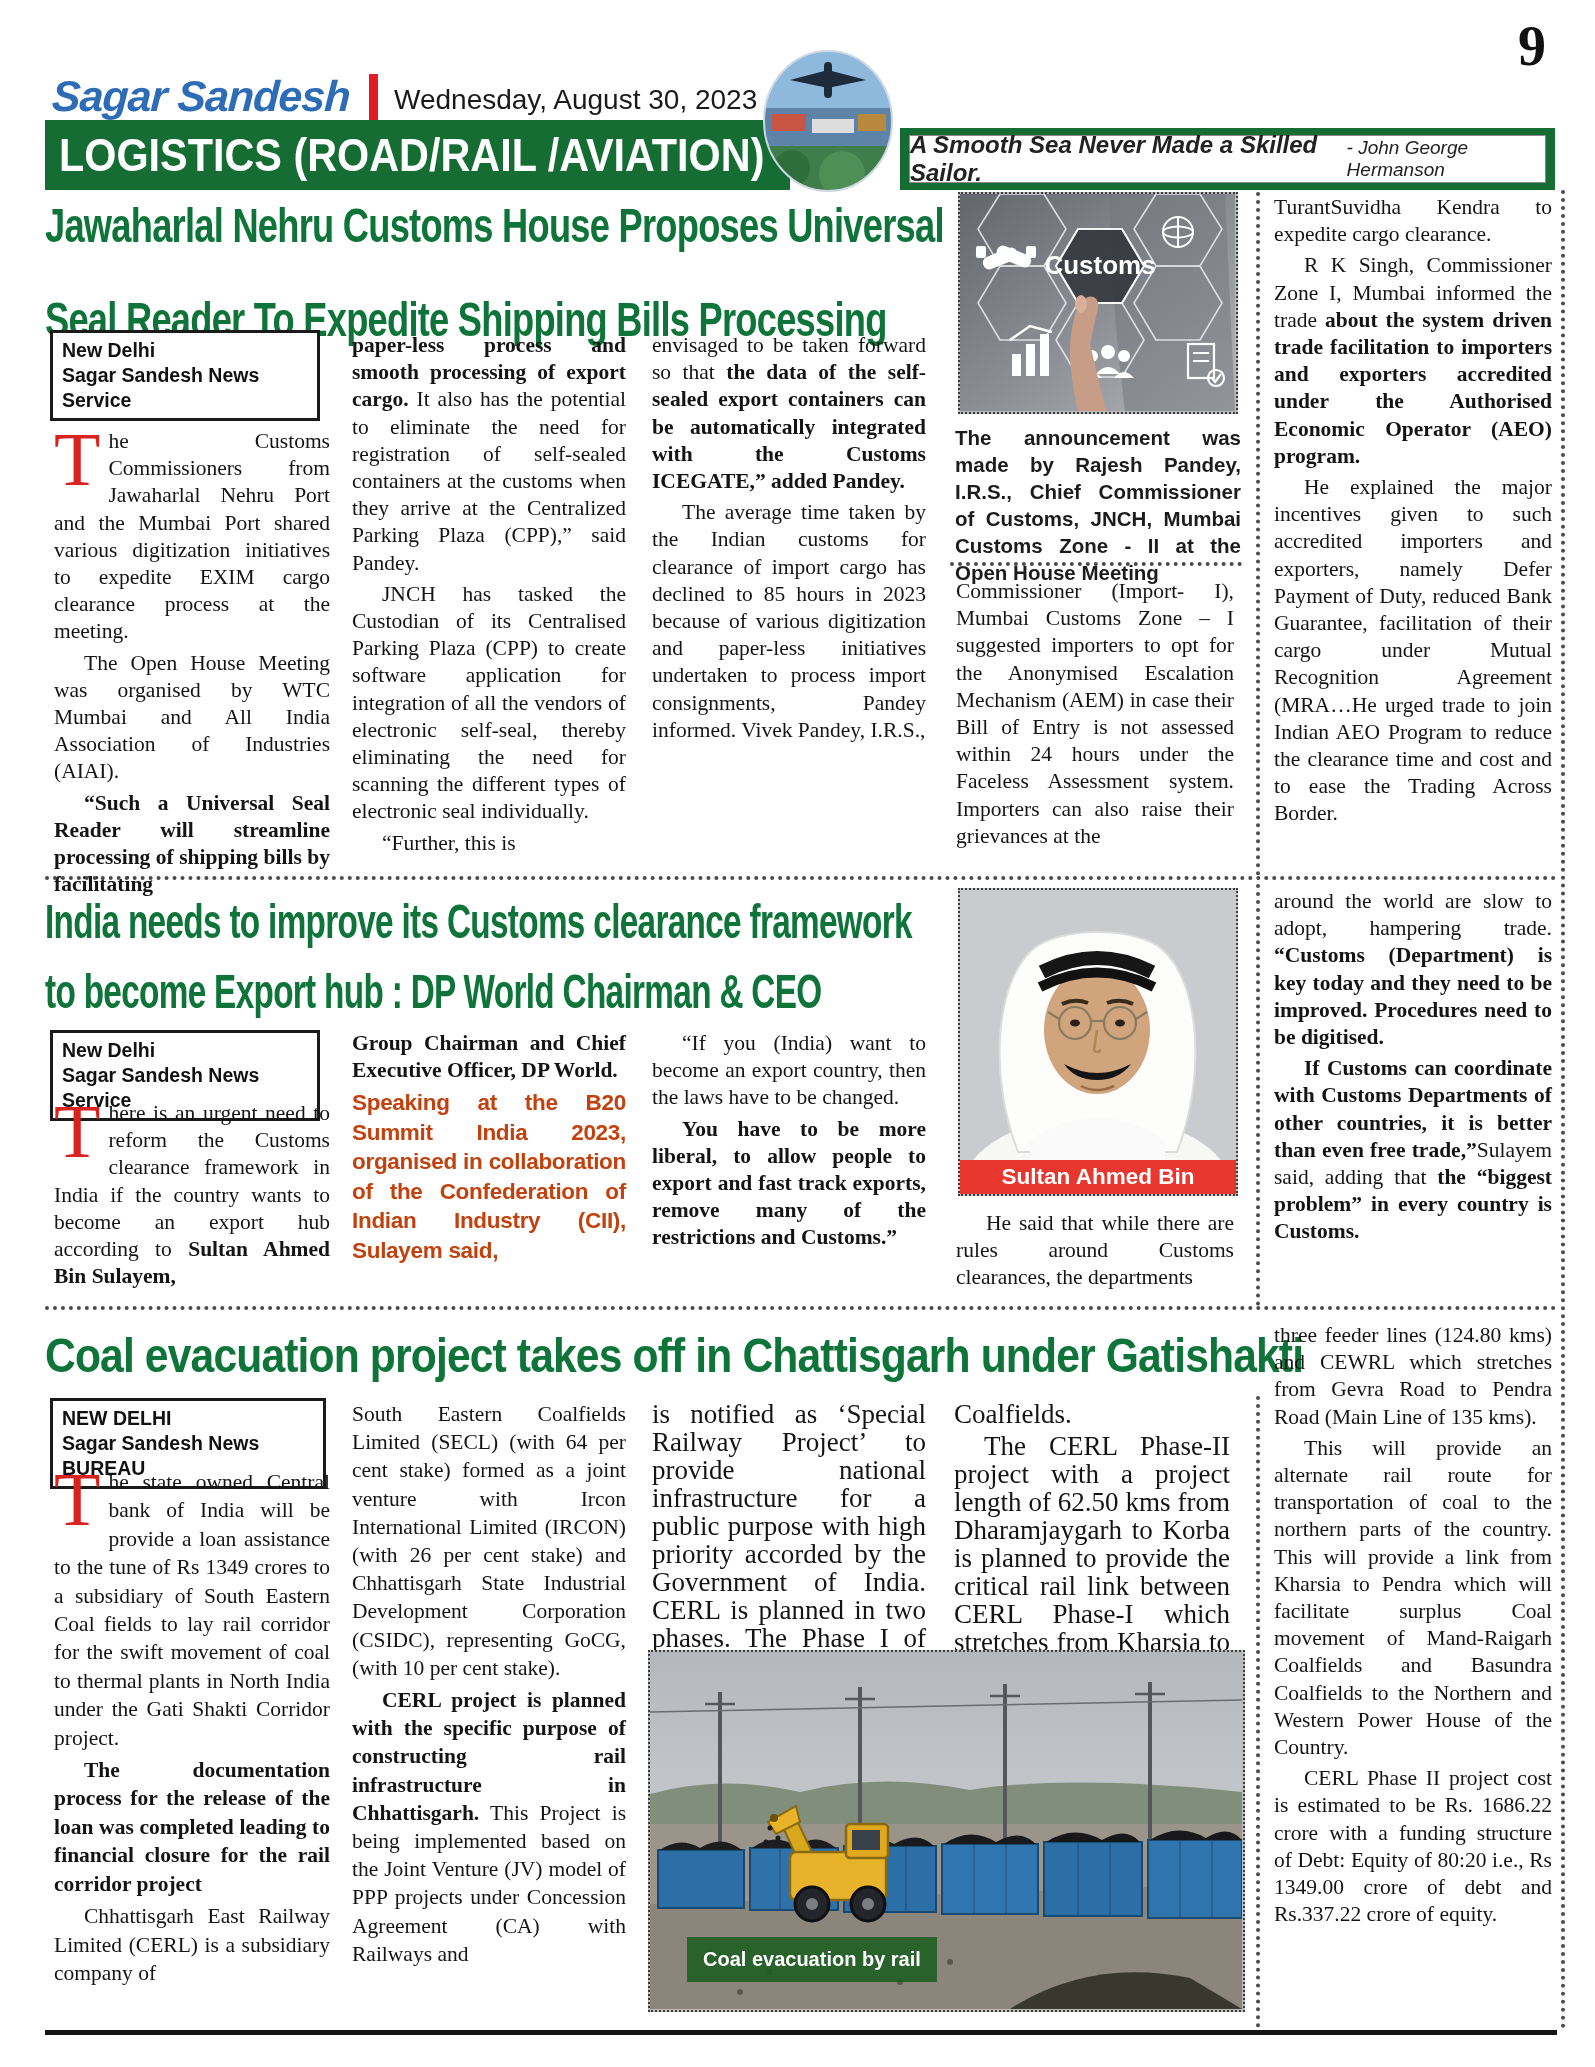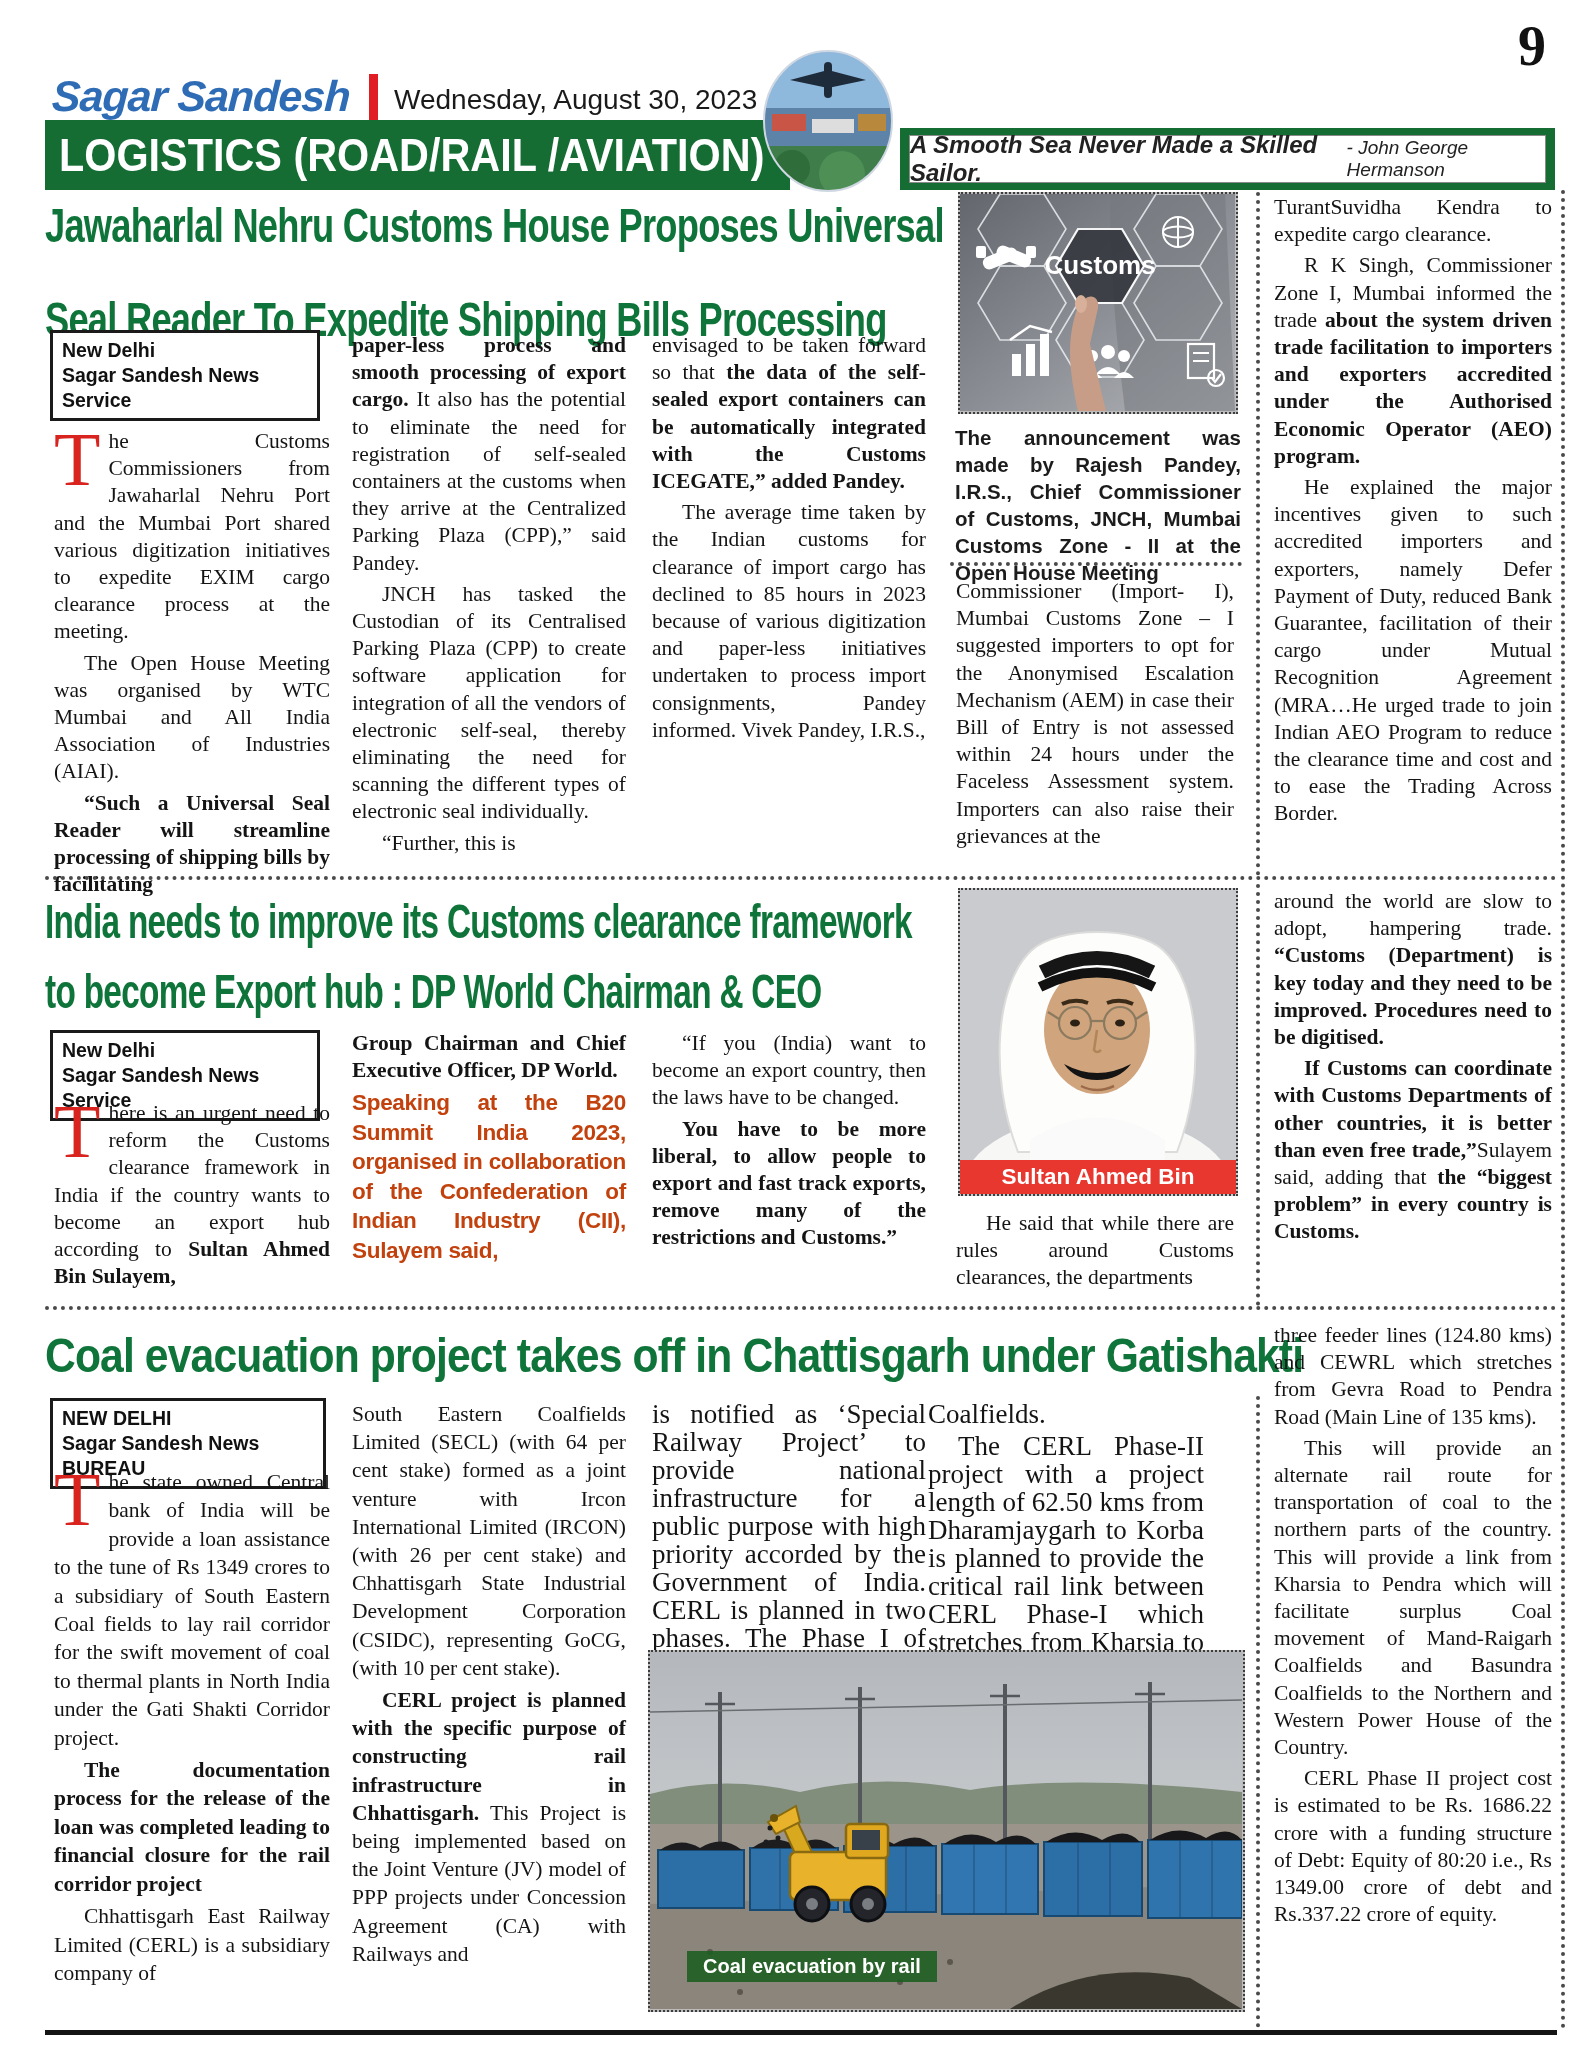--- a/index.html
+++ b/index.html
@@ -36,21 +36,21 @@
   .blue-em{font-family:"Liberation Sans",sans-serif;font-weight:bold;color:#c2410c;
            font-size:22.5px;line-height:29.5px;letter-spacing:-0.3px;margin-top:14px;}
   .caption{position:absolute;font-family:"Liberation Sans",sans-serif;font-weight:bold;
            font-size:20.5px;line-height:27px;color:#1c1c1c;text-align:justify;}
   .dotrule{position:absolute;border-top:4px dotted #4a4a4a;height:0;}
   .vdots{position:absolute;border-left:4px dotted #4a4a4a;width:0;}
   .imgframe{position:absolute;border:2.5px dotted #3c3c3c;overflow:hidden;background:#bbb;}
   .redband{position:absolute;left:0;bottom:0;width:100%;height:34px;background:#e7372e;color:#fff;
            font-family:"Liberation Sans",sans-serif;font-weight:bold;font-size:22.5px;line-height:34px;text-align:center;}
   .coalcap{position:absolute;left:37px;bottom:28px;background:rgba(27,94,32,0.88);color:#fff;
-           font-family:"Liberation Sans",sans-serif;font-weight:bold;font-size:20px;padding:4px 16px;}
+           font-family:"Liberation Sans",sans-serif;font-weight:bold;font-size:20px;padding:11px 16px;}
   .blackrule{position:absolute;background:#141414;}
 </style>
 </head>
 <body>
 
 <div class="page">
 
   <div class="abs masthead" style="left:52px;top:72px;">Sagar Sandesh</div>
   <div class="abs redbar" style="left:369px;top:74px;width:9px;height:50px;"></div>
   <div class="abs pagedate" style="left:394px;top:84px;">Wednesday, August 30, 2023</div>
@@ -279,21 +279,21 @@
 
   <div class="col" style="left:348px;top:1396px;width:282px;line-height:28.2px;">
     <p class="np"><span>South Eastern Coalfields Limited (SECL) (with 64 per cent stake) formed as a joint venture with Ircon International Limited (IRCON) (with 26 per cent stake) and Chhattisgarh State Industrial Development Corporation (CSIDC), representing GoCG, (with 10 per cent stake).</span></p>
     <p><b>CERL project is planned with the specific purpose of constructing rail infrastructure in Chhattisgarh.</b><span> This Project is being implemented based on the Joint Venture (JV) model of PPP projects under Concession Agreement (CA) with Railways and</span></p>
   </div>
 
   <div class="col small" style="left:648px;top:1396px;width:282px;">
     <p class="np"><span>is notified as ‘Special Railway Project’ to provide national infrastructure for a public purpose with high priority accorded by the Government of India. CERL is planned in two phases. The Phase I of CERL is majorly commissioned and is facilitating evacuation of Coal from MandRaigarh</span></p>
   </div>
 
-  <div class="col small" style="left:924px;top:1396px;width:284px;">
+  <div class="col small" style="left:950px;top:1396px;width:284px;">
     <p class="np"><span>Coalfields.</span></p>
     <p><span>The CERL Phase-II project with a project length of 62.50 kms from Dharamjaygarh to Korba is planned to provide the critical rail link between CERL Phase-I which stretches from Kharsia to Dharamjaygarh with Spur line up to Pelma and</span></p>
   </div>
 
   <div class="imgframe" style="left:648px;top:1650px;width:597px;height:362px;">
     <svg width="592" height="357" viewBox="0 0 592 357">
       <defs>
         <linearGradient id="gSky" x1="0" y1="0" x2="0" y2="1">
           <stop offset="0" stop-color="#b4b8bc"></stop>
             <stop offset="1" stop-color="#d8dadc"></stop>

